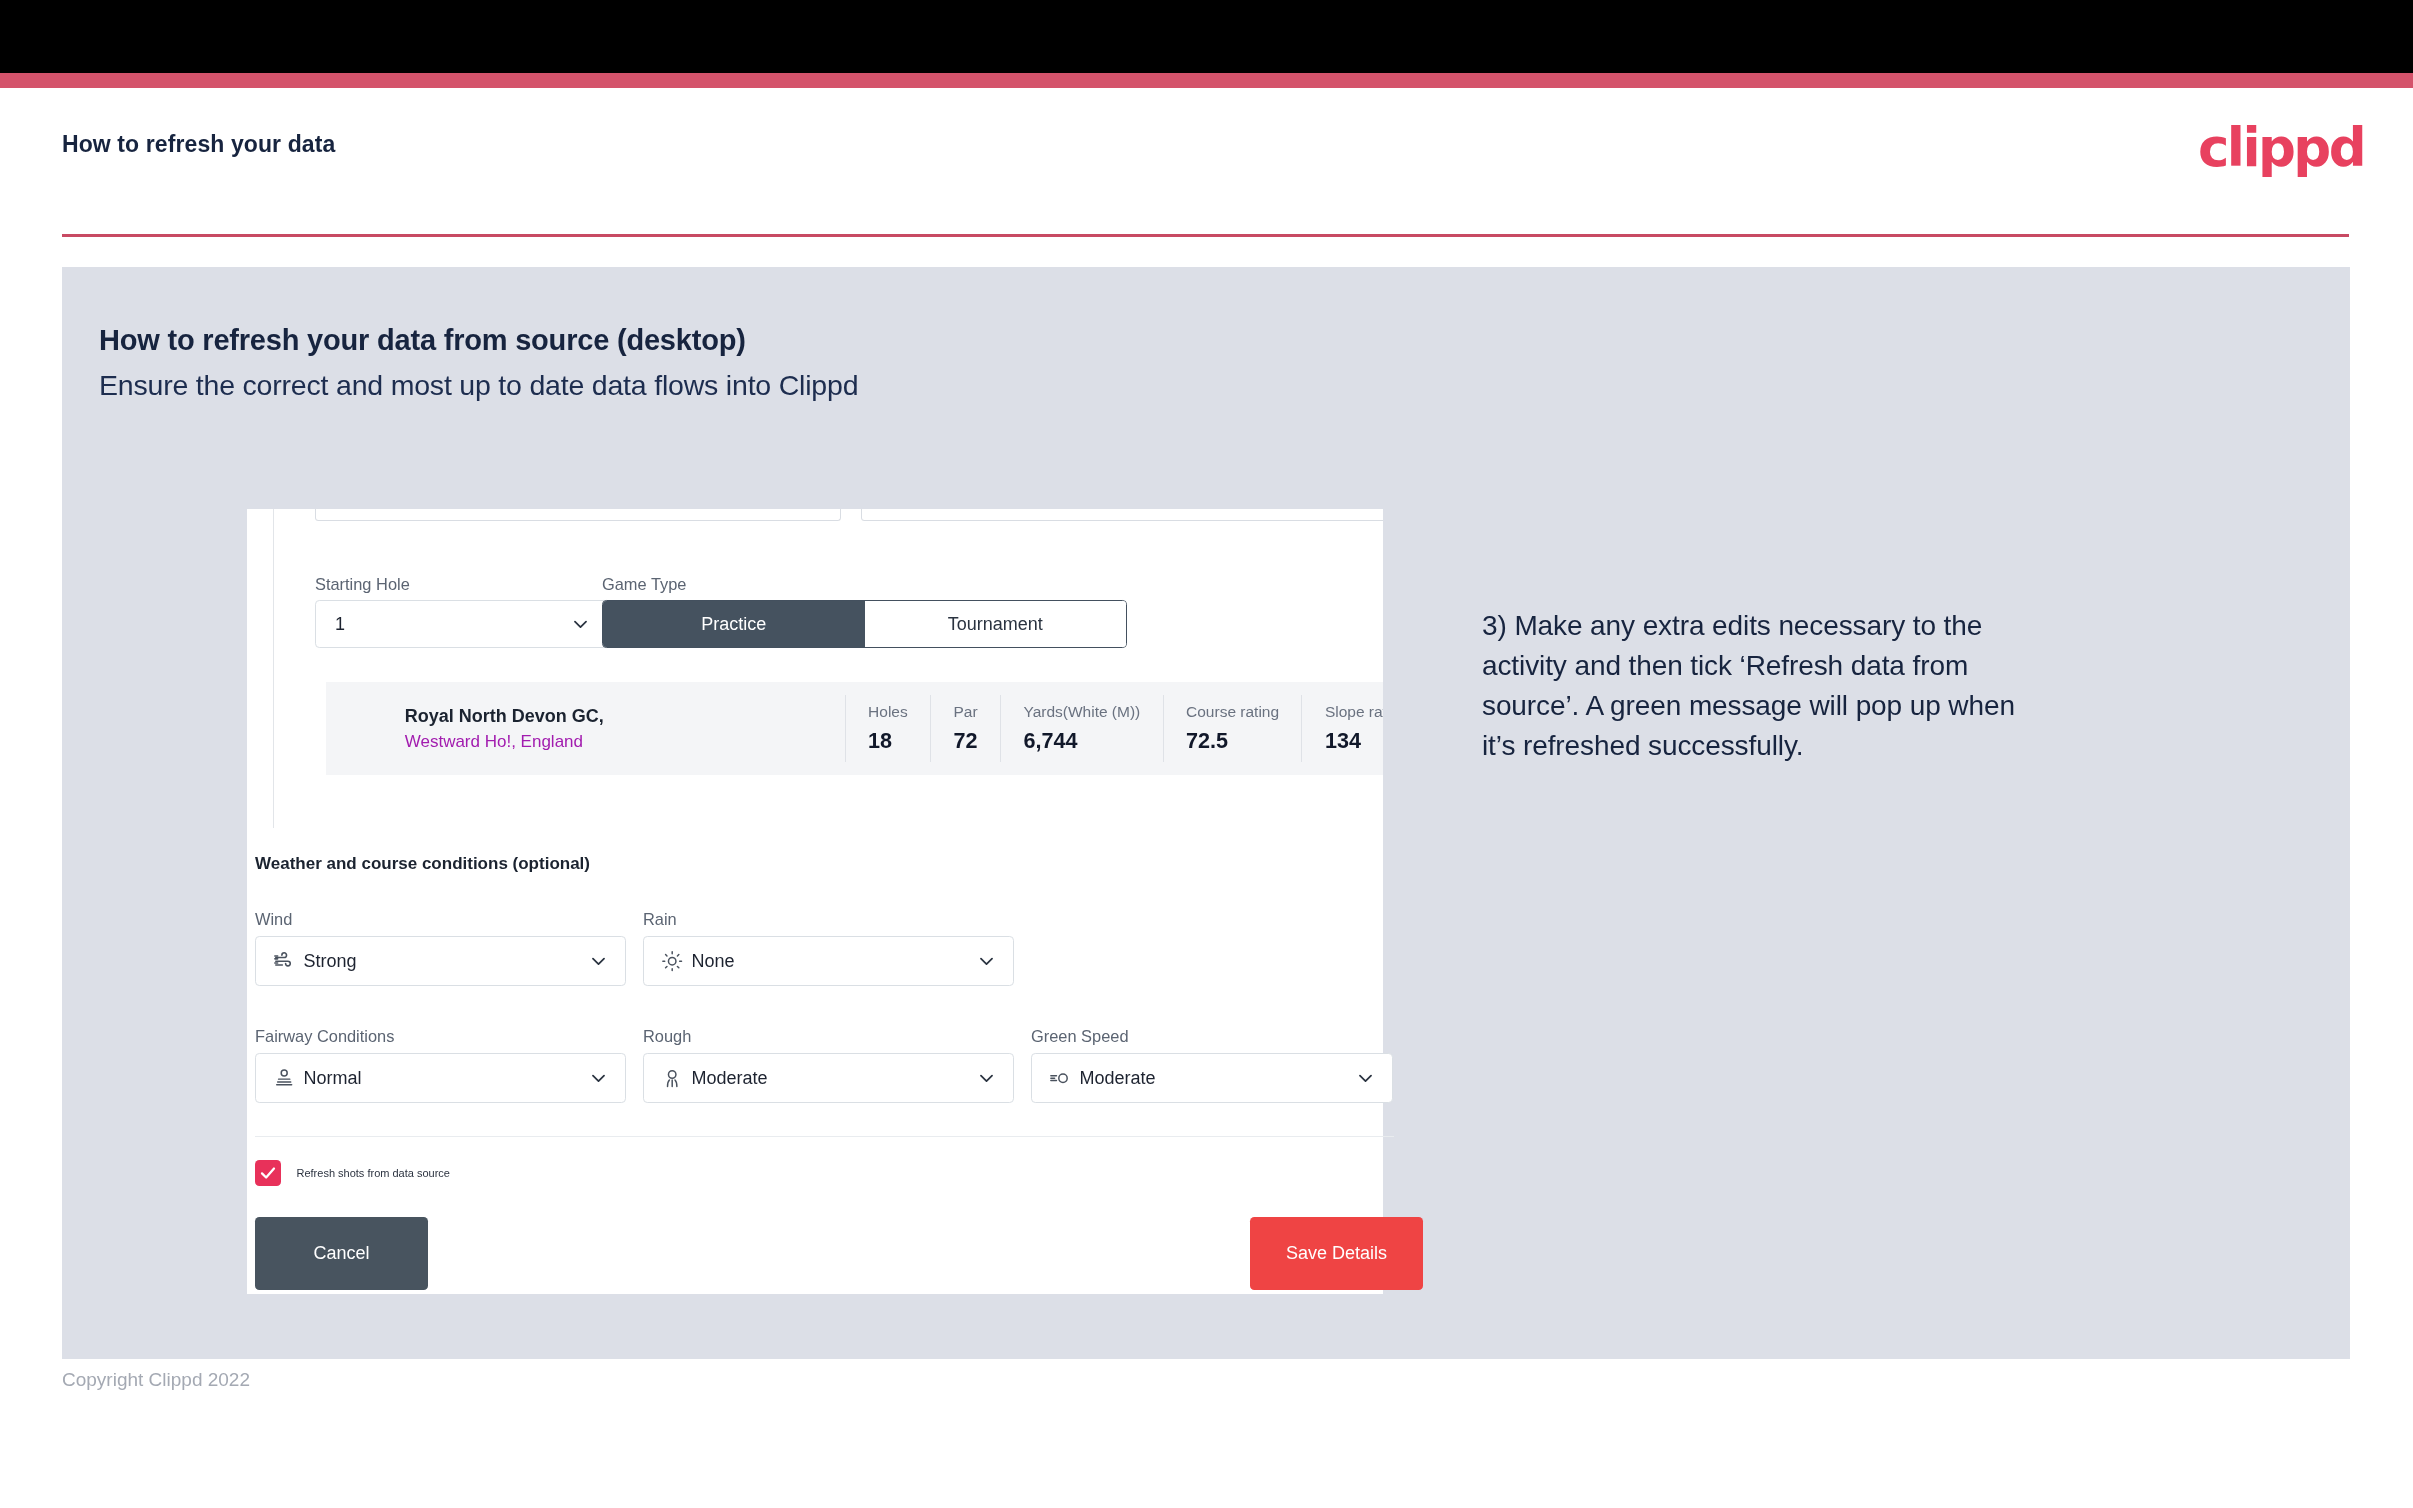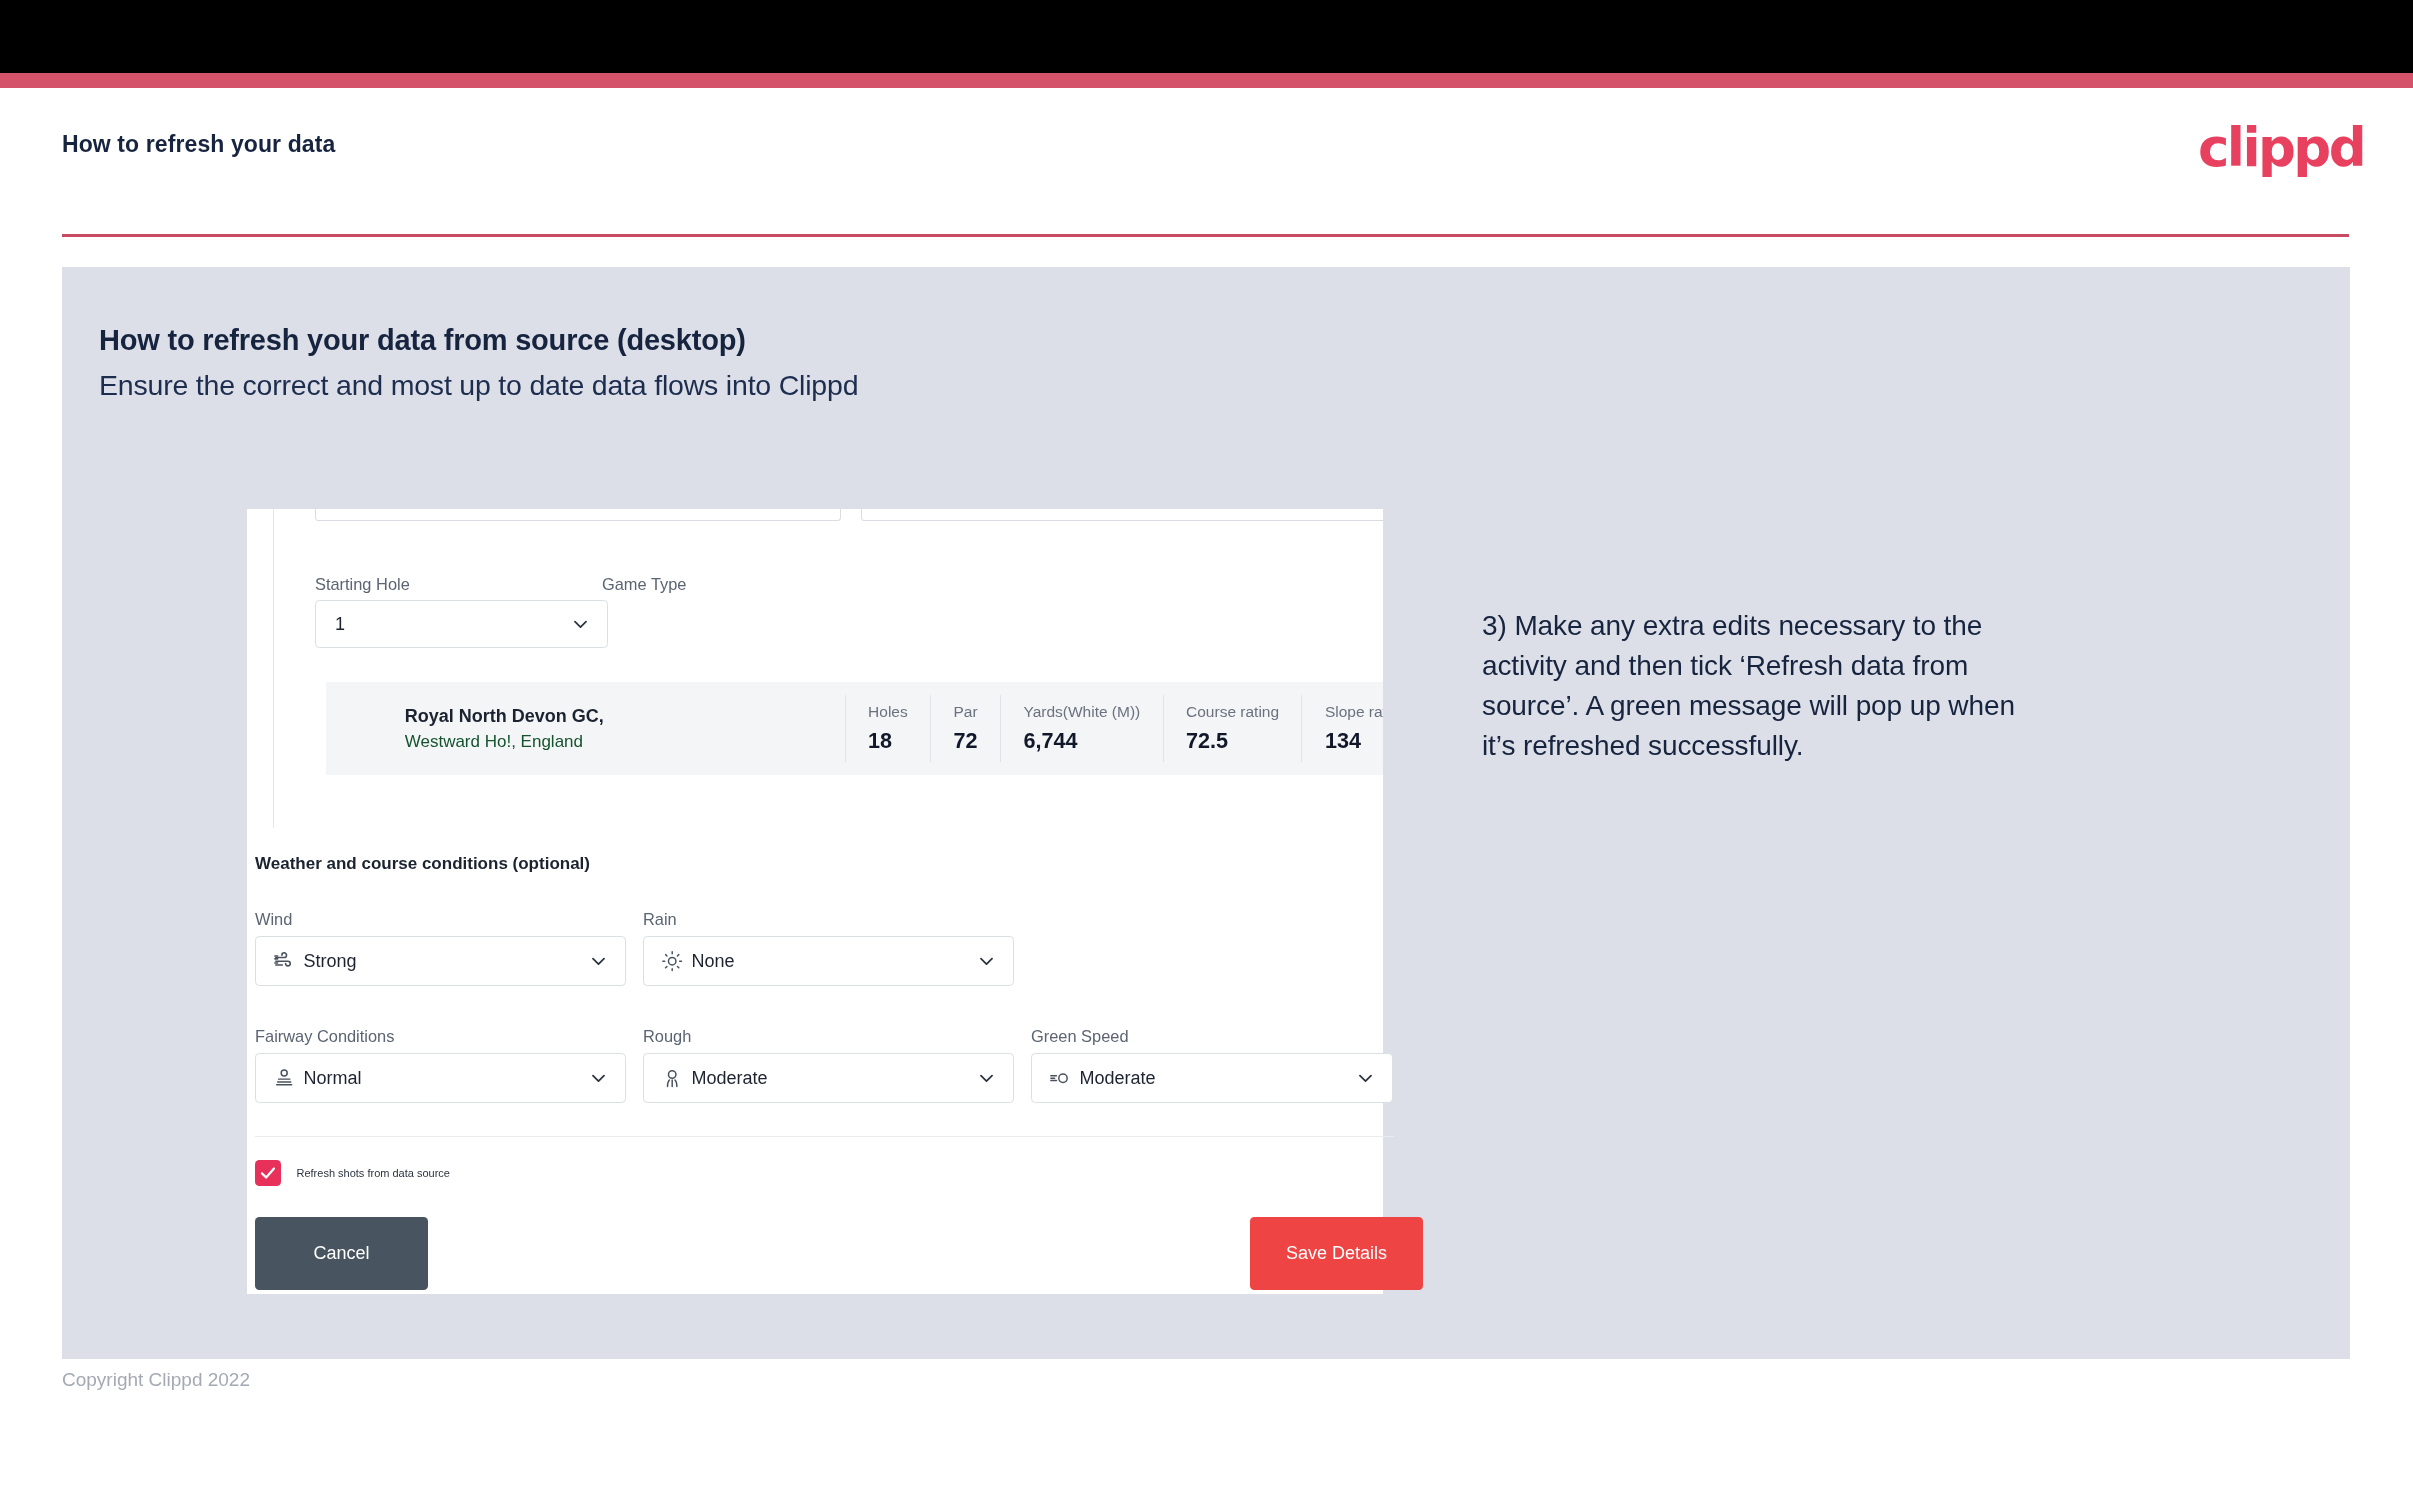--- a/index.html
+++ b/index.html
@@ -136,21 +136,21 @@
     background: #f4f5f7;
     display: flex; align-items: center; justify-content: flex-end;
   }
   .course-name-wrap {
     width: 466px; padding-left: 26px;
   }
   .course-name {
     font-size: 18px; font-weight: bold; color: #1b2330; line-height: 26px;
   }
   .course-loc {
-    font-size: 17px; color: #14532d; line-height: 26px;
+    font-size: 17px; color: #a21caf; line-height: 26px;
   }
   .stat {
     height: 67px;
     padding: 0 22.4px;
     border-left: 0.9px solid #dfe2e7;
     display: flex; flex-direction: column; justify-content: center;
   }
   .stat-label { font-size: 15.5px; color: #6a7280; margin-bottom: 7px; }
   .stat-value { font-size: 21.6px; font-weight: bold; color: #11182a; }
 
@@ -228,20 +228,24 @@
     <div class="select-box" style="left:41px; top:91px; width:293px; height:48px;">
       <span class="select-value">1</span>
       <span class="chev">
         <svg viewBox="0 0 24 24" width="19" height="19" fill="none" stroke="#2a3340" stroke-width="2.2" stroke-linecap="round" stroke-linejoin="round">
             <polyline points="5,9 12,16 19,9"></polyline>
           </svg>
       </span>
     </div>
 
     <div class="fld-label" style="left:328px; top:66px;">Game Type</div>
+    <div class="seg" style="left:328px; top:91px; width:525px;">
+      <div class="seg-btn active">Practice</div>
+      <div class="seg-btn inactive">Tournament</div>
+    </div>
 
     <div class="course-strip">
       <div class="course-name-wrap">
         <div class="course-name">Royal North Devon GC,</div>
         <div class="course-loc">Westward Ho!, England</div>
       </div>
       <div class="stat">
         <span class="stat-label">Holes</span>
         <span class="stat-value">18</span>
       </div>

